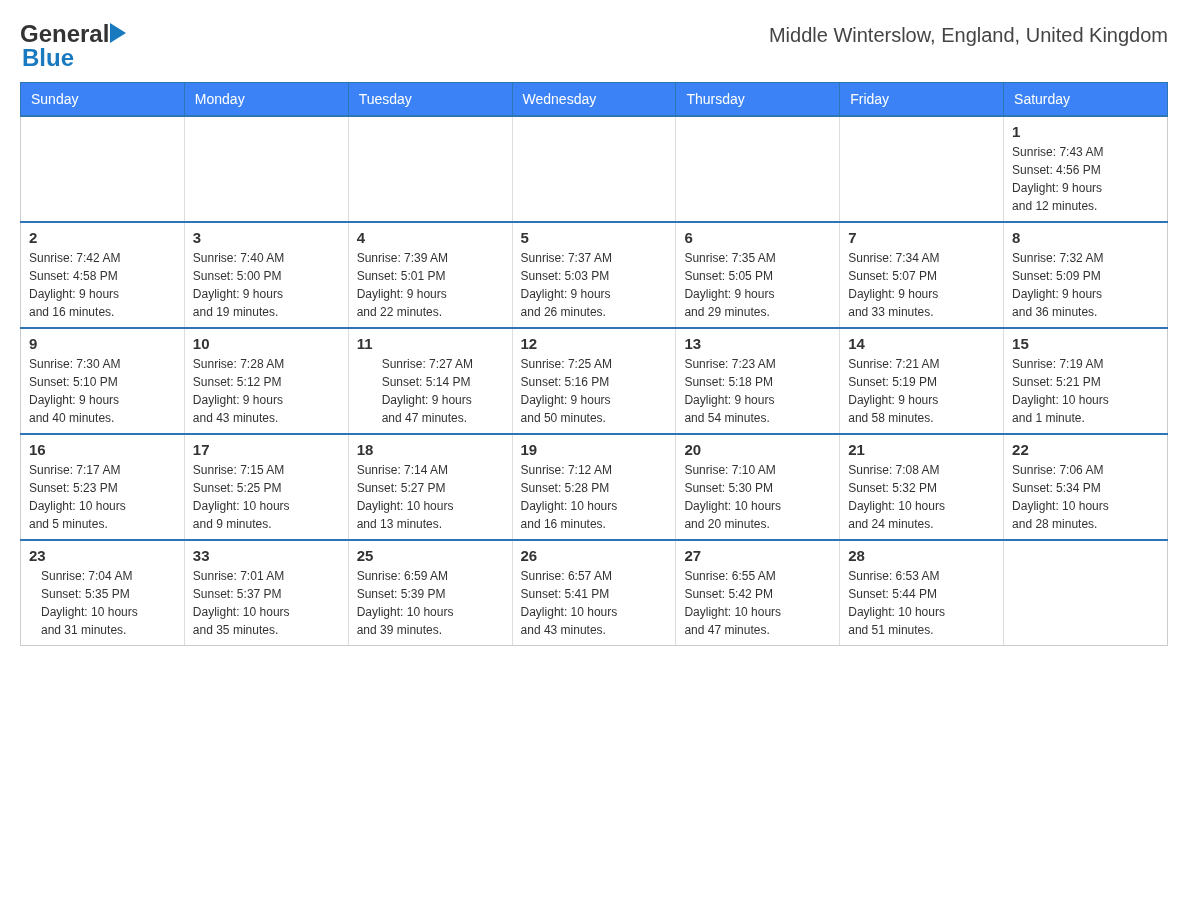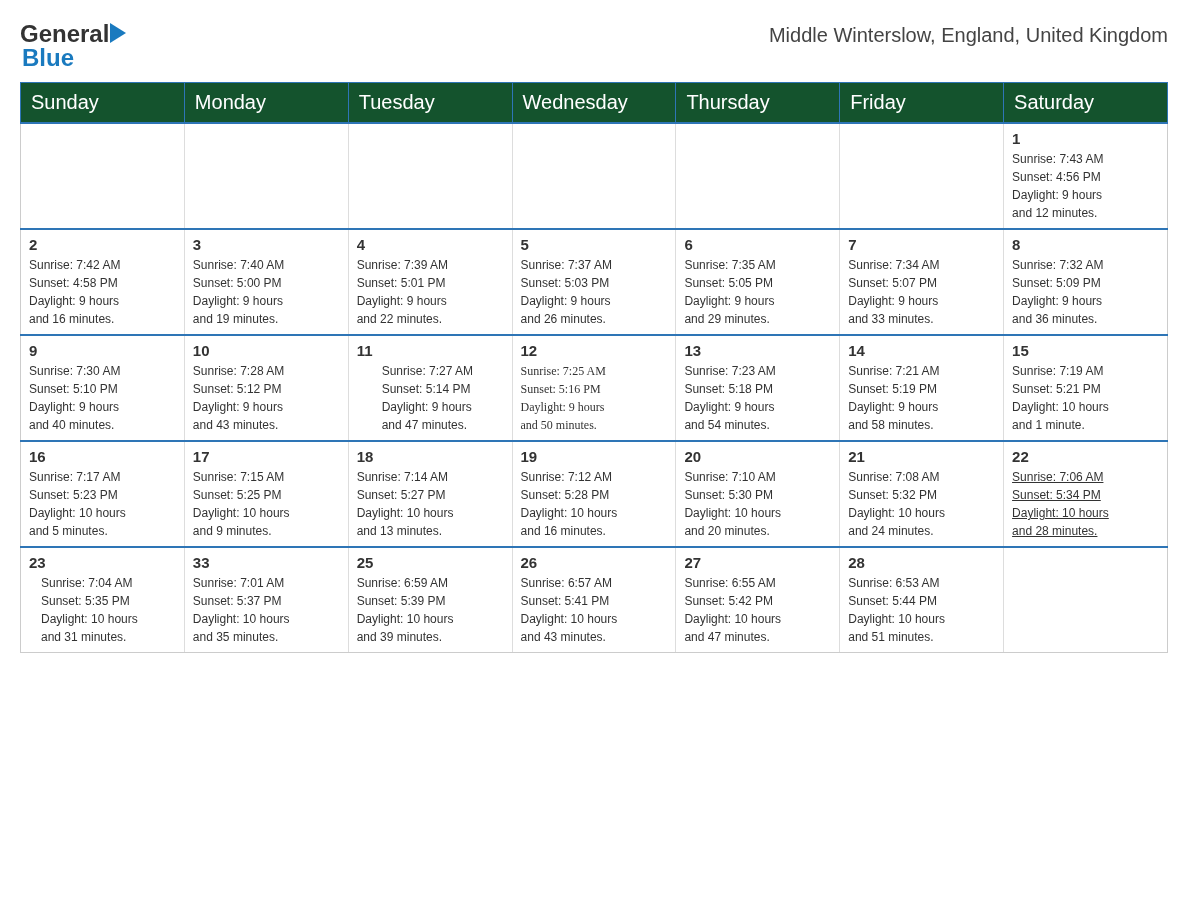--- a/index.html
+++ b/index.html
@@ -34,23 +34,23 @@
       font-size: 20px;
       color: #444;
       margin-top: 4px;
     }
     .calendar {
       width: 100%;
       border-collapse: collapse;
       margin-top: 10px;
     }
     .calendar th {
-      background-color: #14532d;
+      background-color: #3b82f6;
       color: white;
-      font-size: 20px;
+      font-size: 14px;
       font-weight: normal;
       padding: 8px 10px;
       text-align: left;
       border: 1px solid #2e75b6;
     }
     .calendar td {
       vertical-align: top;
       padding: 6px 8px;
       border: 1px solid #ccc;
       width: 14.28%;
@@ -221,21 +221,21 @@
         </td>
         <td>
           <span class="day-number">11</span>
           <div class="day-info" style="white-space: pre-line; margin-left: 25px;">Sunrise: 7:27 AM
 Sunset: 5:14 PM
 Daylight: 9 hours
 and 47 minutes.</div>
         </td>
         <td>
           <span class="day-number">12</span>
-          <div class="day-info" style="white-space: pre-line; font-family: Liberation Serif, serif;">Sunrise: 7:25 AM
+          <div class="day-info" style="white-space: pre-line;">Sunrise: 7:25 AM
 Sunset: 5:16 PM
 Daylight: 9 hours
 and 50 minutes.</div>
         </td>
         <td>
           <span class="day-number">13</span>
           <div class="day-info" style="white-space: pre-line;">Sunrise: 7:23 AM
 Sunset: 5:18 PM
 Daylight: 9 hours
 and 54 minutes.</div>
@@ -293,21 +293,21 @@
         </td>
         <td>
           <span class="day-number">21</span>
           <div class="day-info" style="white-space: pre-line;">Sunrise: 7:08 AM
 Sunset: 5:32 PM
 Daylight: 10 hours
 and 24 minutes.</div>
         </td>
         <td>
           <span class="day-number">22</span>
-          <div class="day-info" style="white-space: pre-line; text-decoration: underline;">Sunrise: 7:06 AM
+          <div class="day-info" style="white-space: pre-line;">Sunrise: 7:06 AM
 Sunset: 5:34 PM
 Daylight: 10 hours
 and 28 minutes.</div>
         </td>
       </tr>
       <tr>
         <td>
           <span class="day-number">23</span>
           <div class="day-info" style="white-space: pre-line; margin-left: 12px;">Sunrise: 7:04 AM
 Sunset: 5:35 PM

